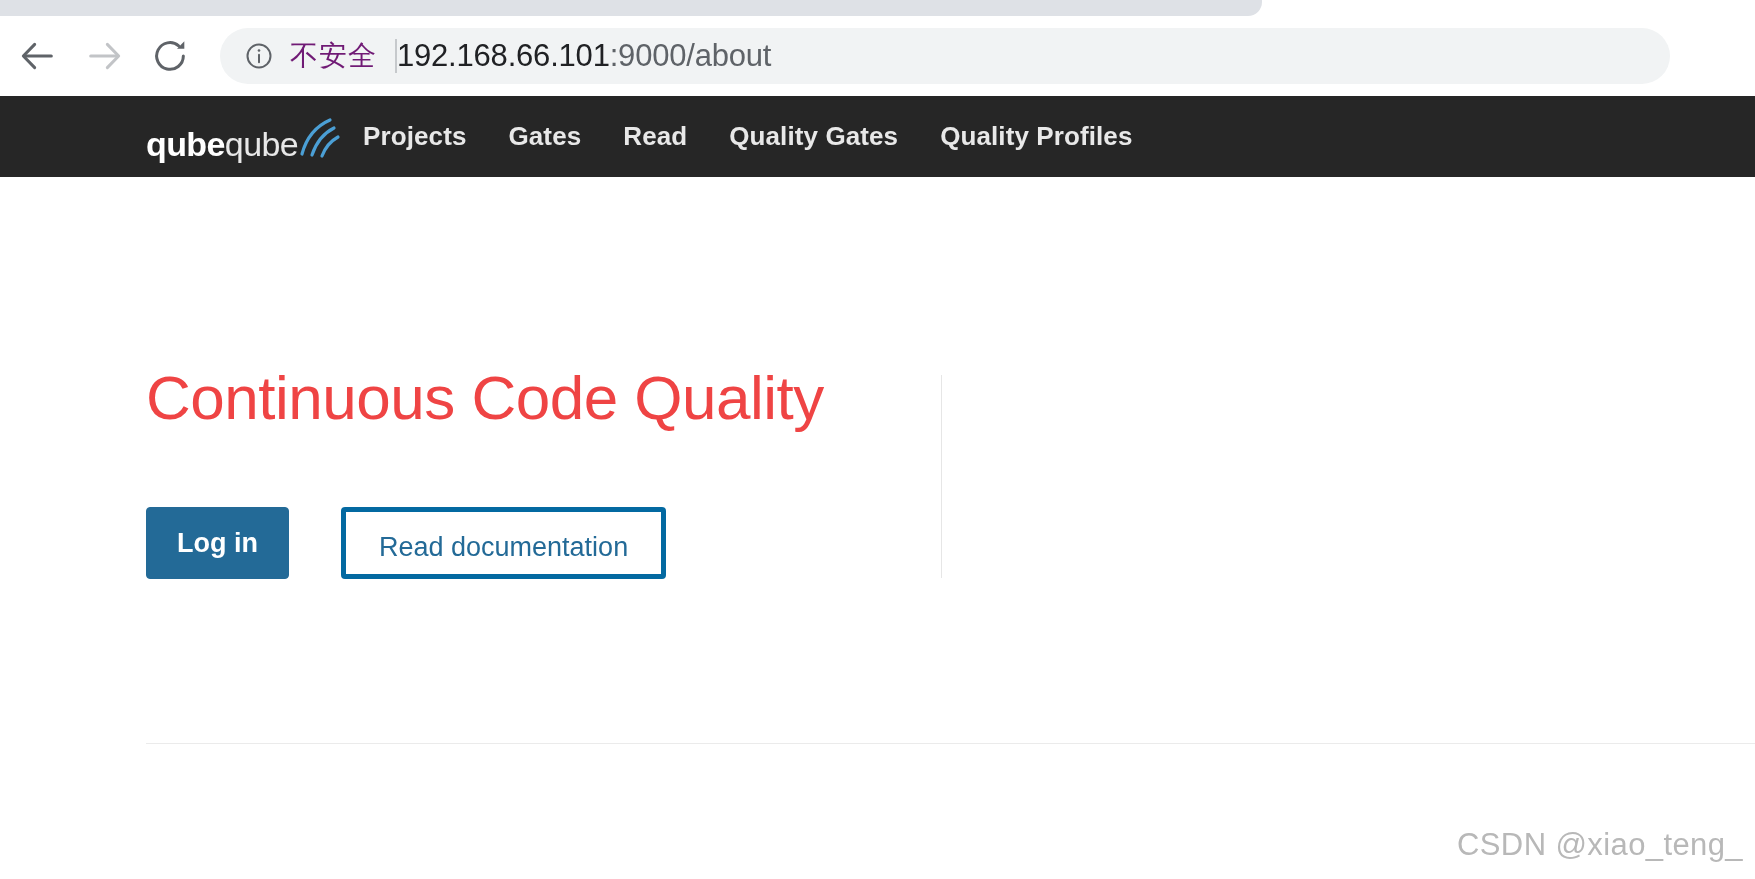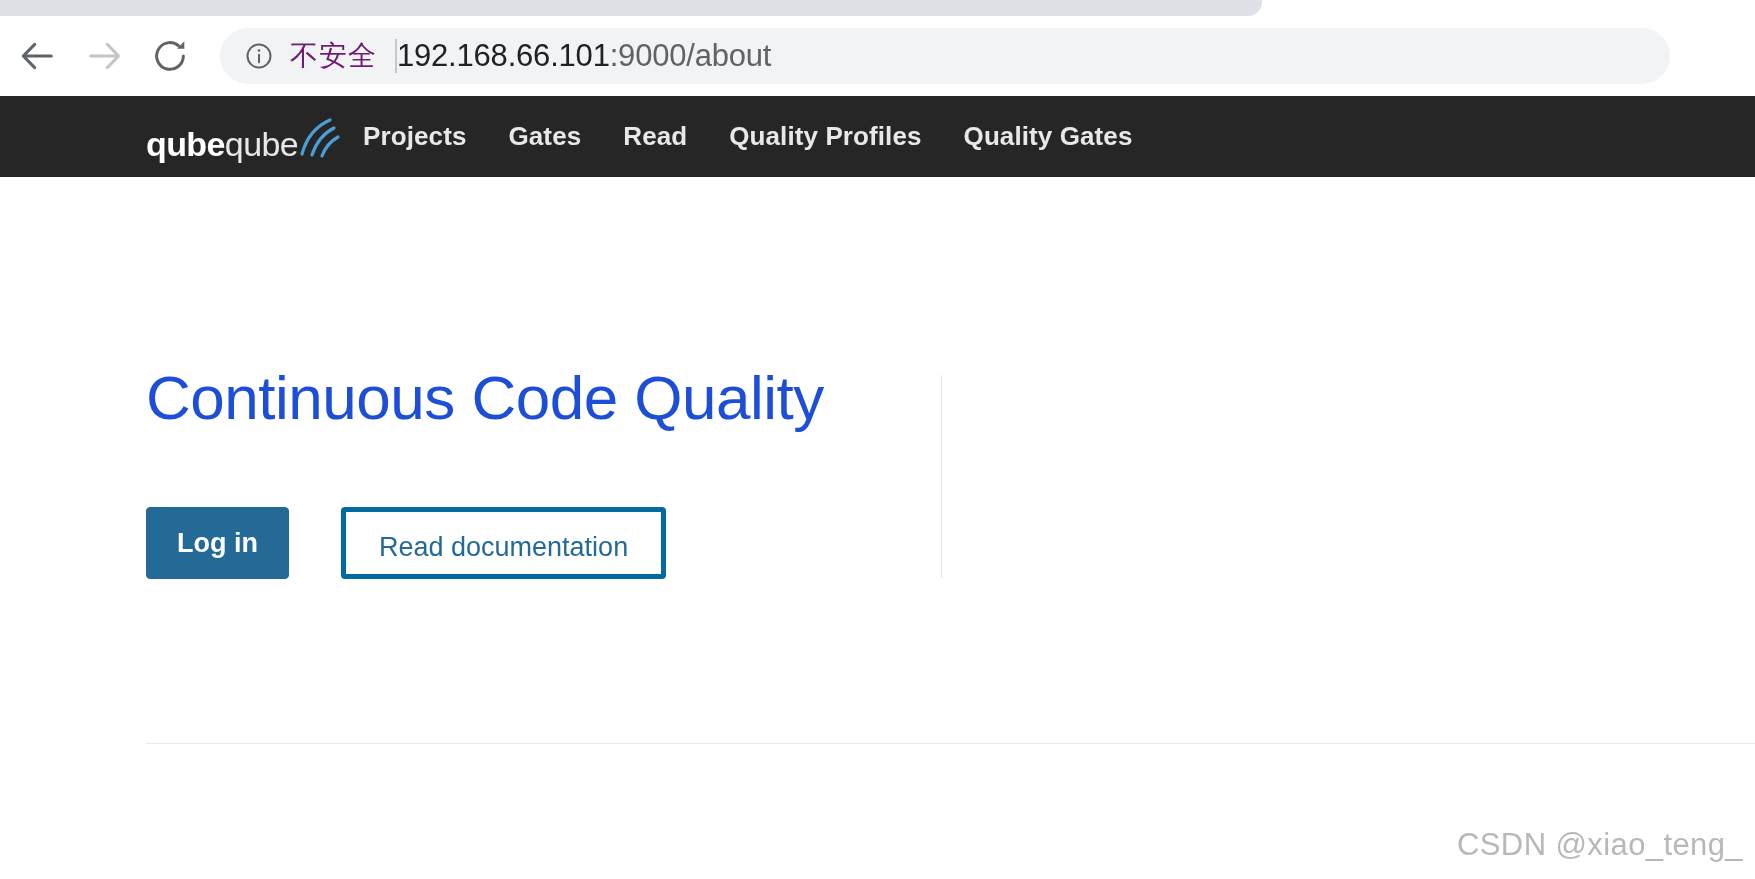--- a/index.html
+++ b/index.html
@@ -153,21 +153,21 @@
     top: 0; left: 0;
     width: 1755px;
   }
   #hero-title {
     position: absolute;
     left: 146px;
     top: 190px;
     font-size: 62px;
     line-height: 62px;
     font-weight: 300;
-    color: #1d4ed8;
+    color: #ef4444;
     letter-spacing: -0.5px;
     white-space: nowrap;
     text-align: center;
   }
   #hero-actions {
     position: absolute;
     left: 146px;
     top: 330px;
     display: flex;
     align-items: center;
@@ -296,24 +296,24 @@
     <div class="sq-menu-item">
       <span>Projects</span>
     </div>
     <div class="sq-menu-item">
       <span>Gates</span>
     </div>
     <div class="sq-menu-item">
       <span>Read</span>
     </div>
     <div class="sq-menu-item">
+      <span>Quality Gates</span>
+    </div>
+    <div class="sq-menu-item">
       <span>Quality Profiles</span>
-    </div>
-    <div class="sq-menu-item">
-      <span>Quality Gates</span>
     </div>
   </div>
 </div>
 
 <div id="page">
   <div id="about-hero">
 
     <div id="hero-title">Continuous Code Quality</div>
 
     <div id="hero-actions">

